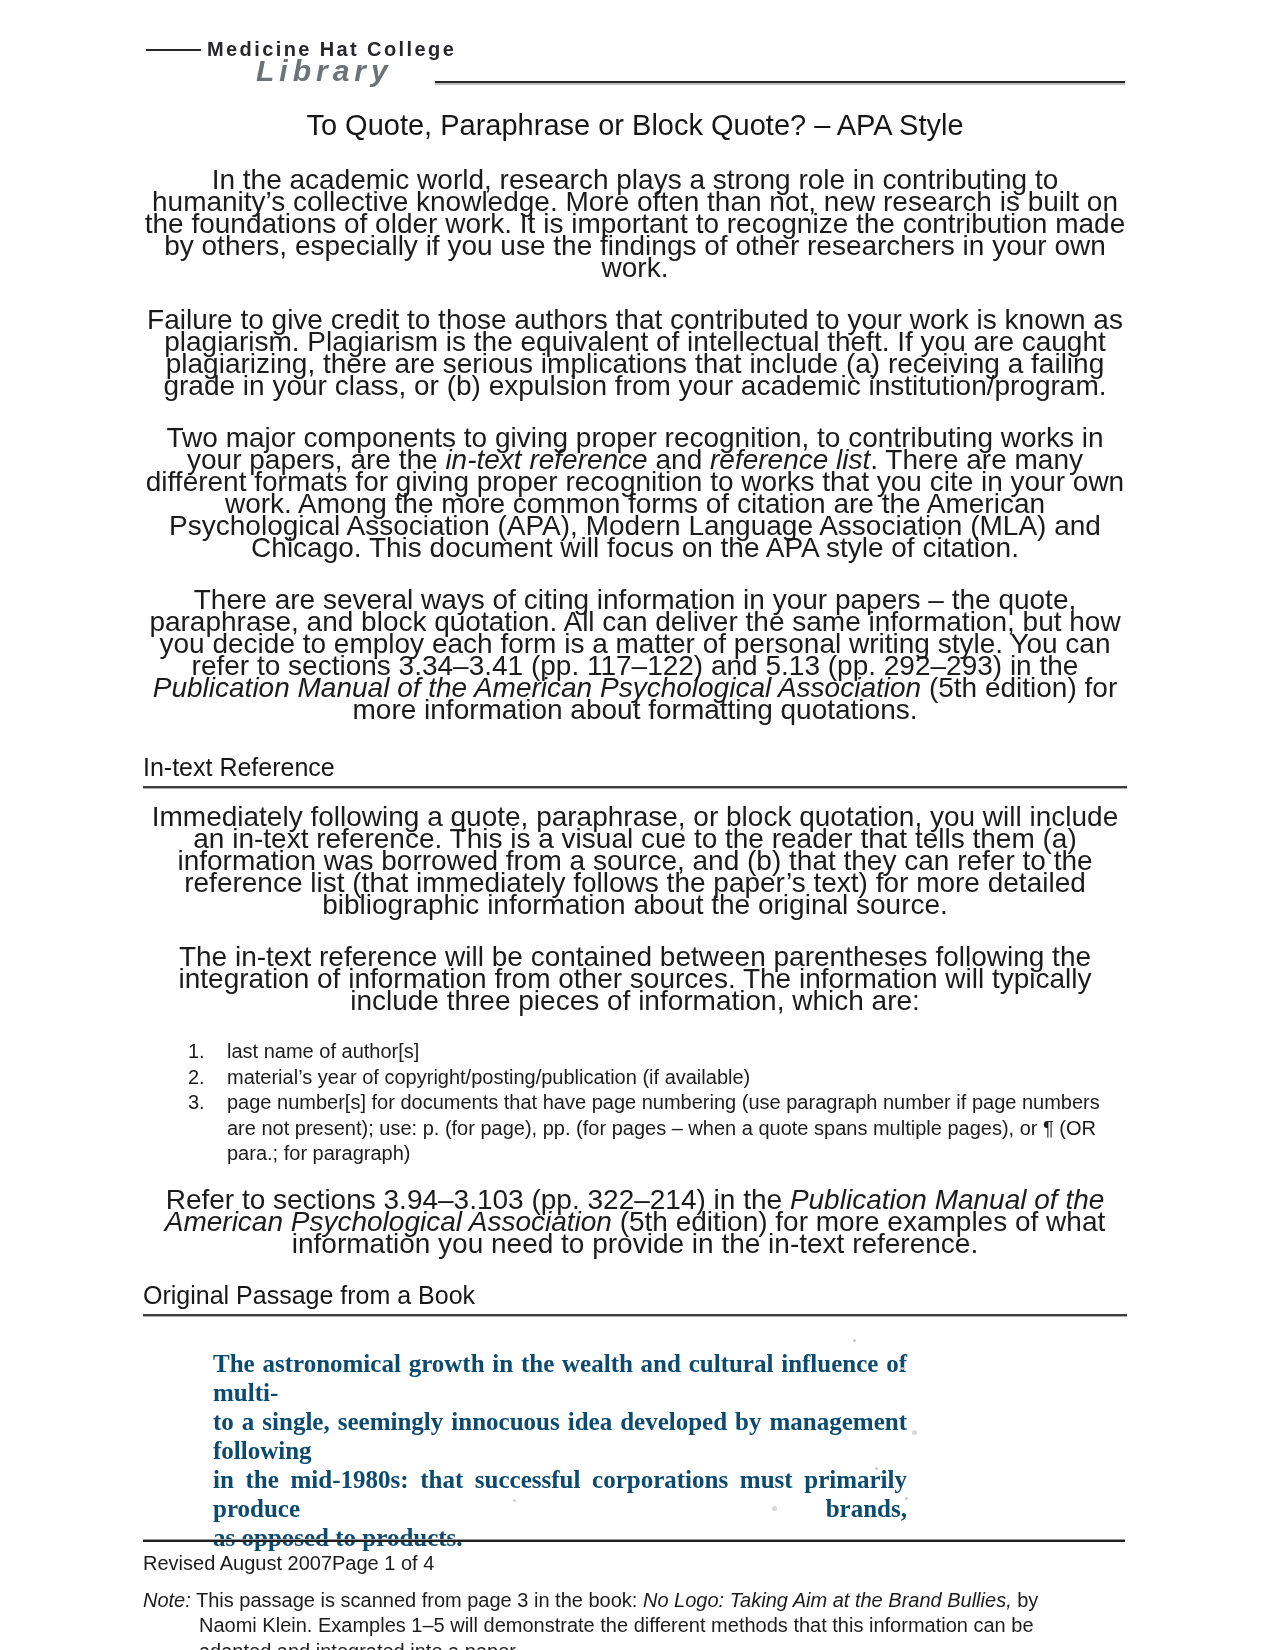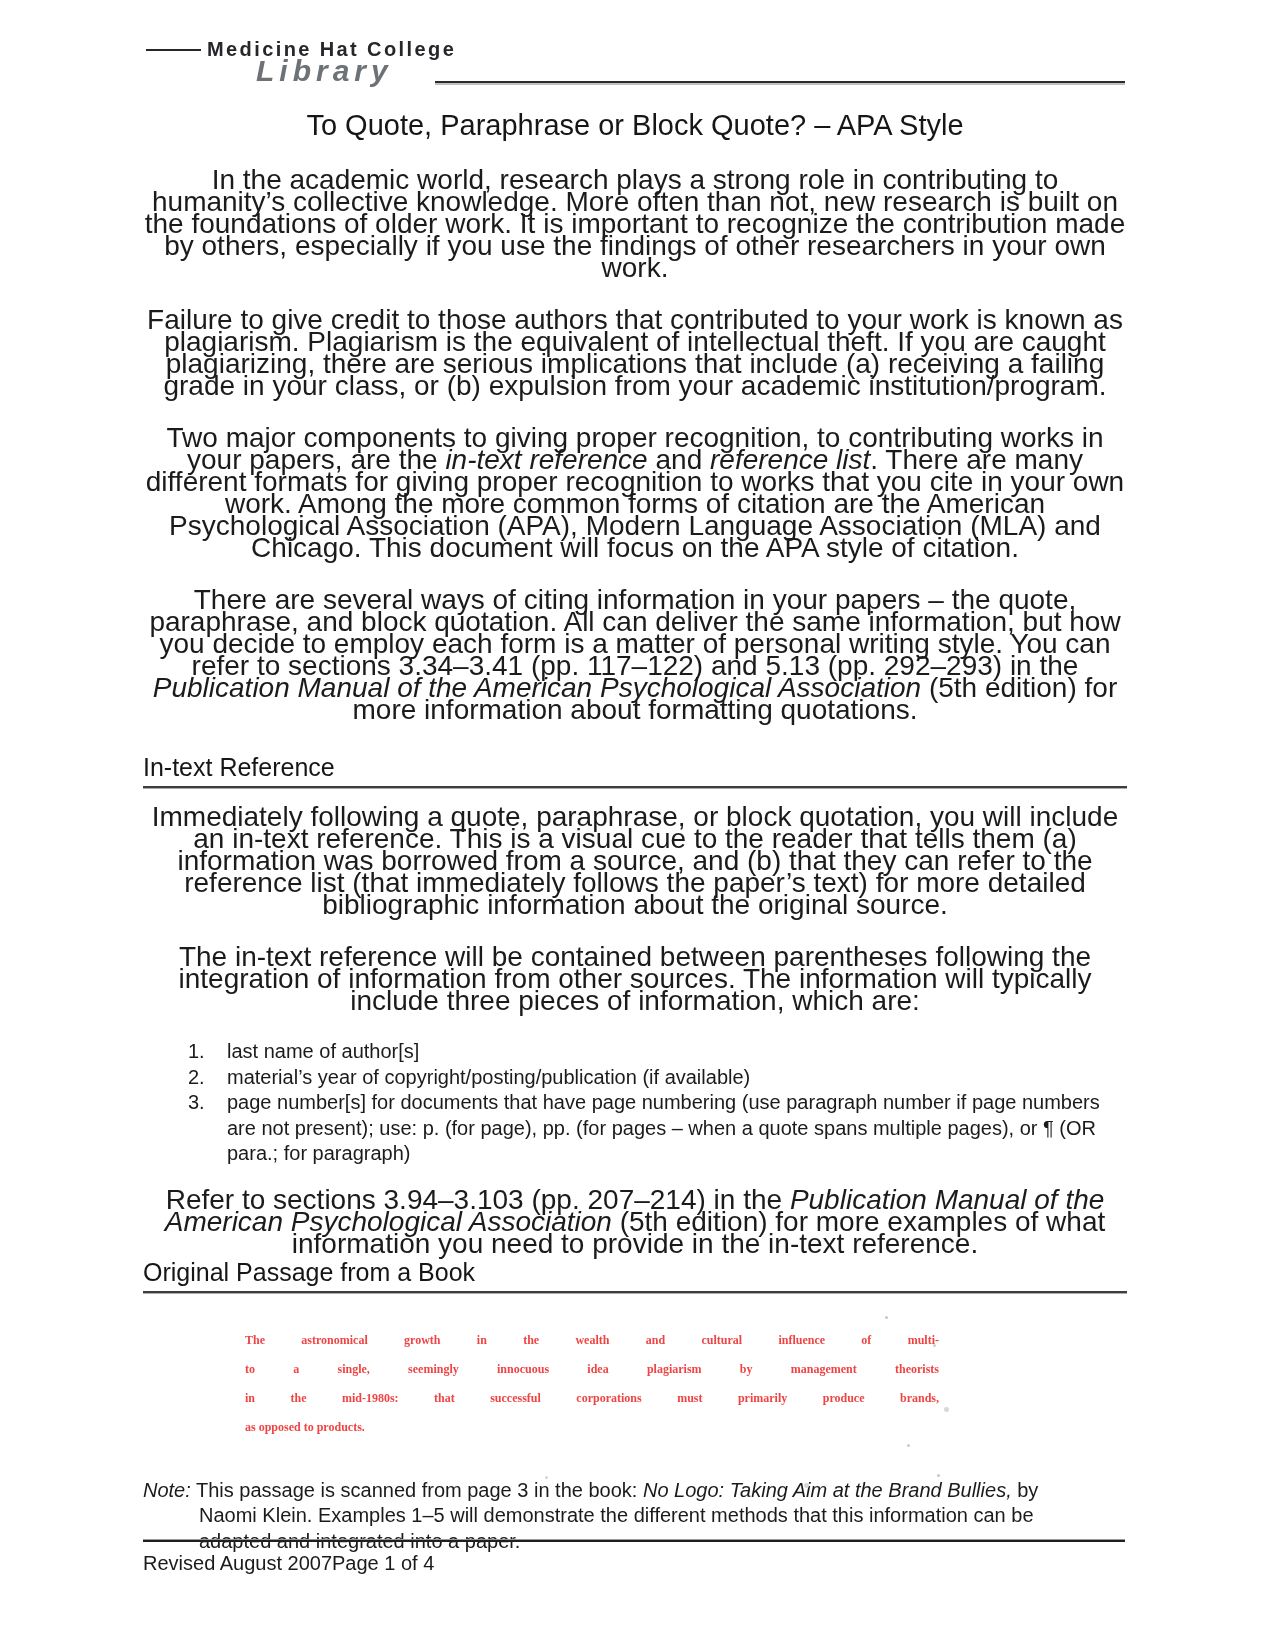--- a/index.html
+++ b/index.html
@@ -13,32 +13,32 @@
   .brand-rule-left { position:absolute; left:3px; top:11px; width:55px; height:2px; background:#26262b; }
   .brand-name { position:absolute; left:64px; top:0; font-size:20px; font-weight:bold; letter-spacing:2.4px; color:#26262b; white-space:nowrap; }
   .brand-library { position:absolute; left:113px; top:16px; font-size:30px; font-style:italic; font-weight:bold; letter-spacing:5px; color:#6d7277; white-space:nowrap; }
   .brand-rule-right { position:absolute; left:292px; right:2px; top:43px; height:2px; background:#2b2b2e; box-shadow:0 2px 0 rgba(140,140,140,.55); }
   
   .title { margin-top:18px; text-align:center; font-size:29px; line-height:32px; color:#161616; }
   
   .p { margin-top:30px; font-size:28px; line-height:22px;text-align:center; }
   .b0 { margin-top:28px; }
   .h2wrap { margin-top:33px; }
-  .b9 { margin-top:4px; }
+  .b9 { margin-top:27px; }
   .h2text { font-size:25px; line-height:27px; color:#161616; }
   .h2rule { margin-top:5px; height:2px; background:#3e3e3e; border-bottom:1px solid #ababab; }
   .b5 { margin-top:17px; }
   .ol { margin-top:27px; font-size:20px; line-height:25.5px; }
   .li { position:relative; padding-left:84px; }
   .num { position:absolute; left:45px; top:0; }
   .b8 { margin-top:22px; }
   .scan {
-    margin-top:32px; margin-left:102px; width:694px; position:relative;
-    font-family:"Liberation Serif", serif; font-weight:bold; font-size:12px;
-    line-height:29px; color:#ef4444;
+    margin-top:32px; margin-left:70px; width:694px; position:relative;
+    font-family:"Liberation Serif", serif; font-weight:bold; font-size:25px;
+    line-height:29px; color:#0c4a6e;
   }
   .scan-line { text-align:justify; text-align-last:justify; }
   .scan-line.last { text-align-last:left; }
   .speck { position:absolute; left:640px; top:-10px; width:3px; height:3px; border-radius:50%; background:#c6c6c6;
     box-shadow: 48px 28px 0 #d0d0d0, 60px 92px 0 1px #d8d8d8, 22px 128px 0 #cccccc,
                 -340px 160px 0 #d4d4d4, -80px 168px 0 1px #d8d8d8, 52px 158px 0 #c9c9c9; }
   .note { margin-top:36px; font-size:20px; line-height:25.5px; padding-left:56px; text-indent:-56px; }
   .note .label { font-style:italic; }
   .it { font-style:italic; }
   
@@ -70,28 +70,28 @@
         <div class="h2text">In-text Reference</div>
         <div class="h2rule"></div>
       </div>
       <div class="p b5"><span class="">Immediately following a quote, paraphrase, or block quotation, you will include an in-text reference. This is a visual cue to the reader that tells them (a) information was borrowed from a source, and (b) that they can refer to the reference list (that immediately follows the paper’s text) for more detailed bibliographic information about the original source.</span></div>
       <div class="p b6"><span class="">The in-text reference will be contained between parentheses following the integration of information from other sources. The information will typically include three pieces of information, which are:</span></div>
       <div class="ol b7">
         <div class="li"><span class="num">1.</span><span class="litext"><span class="">last name of author[s]</span></span></div>
         <div class="li"><span class="num">2.</span><span class="litext"><span class="">material’s year of copyright/posting/publication (if available)</span></span></div>
         <div class="li"><span class="num">3.</span><span class="litext"><span class="">page number[s] for documents that have page numbering (use paragraph number if page numbers are not present); use: p. (for page), pp. (for pages – when a quote spans multiple pages), or ¶ (OR para.; for paragraph)</span></span></div>
       </div>
-      <div class="p b8"><span class="">Refer to sections 3.94–3.103 (pp. 207–214) in the </span><span class="it">Publication Manual of the American Psychological Association</span><span class=""> (5th edition) for more examples of what information you need to provide in the in-text reference.</span></div>
+      <div class="p b8"><span class="">Refer to sections 3.94–3.103 (pp. 322–214) in the </span><span class="it">Publication Manual of the American Psychological Association</span><span class=""> (5th edition) for more examples of what information you need to provide in the in-text reference.</span></div>
       <div class="h2wrap b9">
         <div class="h2text">Original Passage from a Book</div>
         <div class="h2rule"></div>
       </div>
       <div class="scan b10">
         <div class="scan-line">The astronomical growth in the wealth and cultural influence of multi-</div>
-        <div class="scan-line">to a single, seemingly innocuous idea plagiarism by management theorists</div>
+        <div class="scan-line">to a single, seemingly innocuous idea developed by management following</div>
         <div class="scan-line">in the mid-1980s: that successful corporations must primarily produce brands,</div>
         <div class="scan-line last">as opposed to products.</div>
         <div class="speck"></div>
       </div>
       <div class="note b11"><span class="label it">Note:</span><span class=""> This passage is scanned from page 3 in the book: </span><span class="it">No Logo: Taking Aim at the Brand Bullies,</span><span class=""> by</span><br><span class="">Naomi Klein. Examples 1–5 will demonstrate the different methods that this information can be</span><br><span class="">adapted and integrated into a paper.</span></div>
     </div>
 
   <div class="footer">
     <div class="footer-rule-light"></div>
     <div class="footer-rule-dark"></div>

